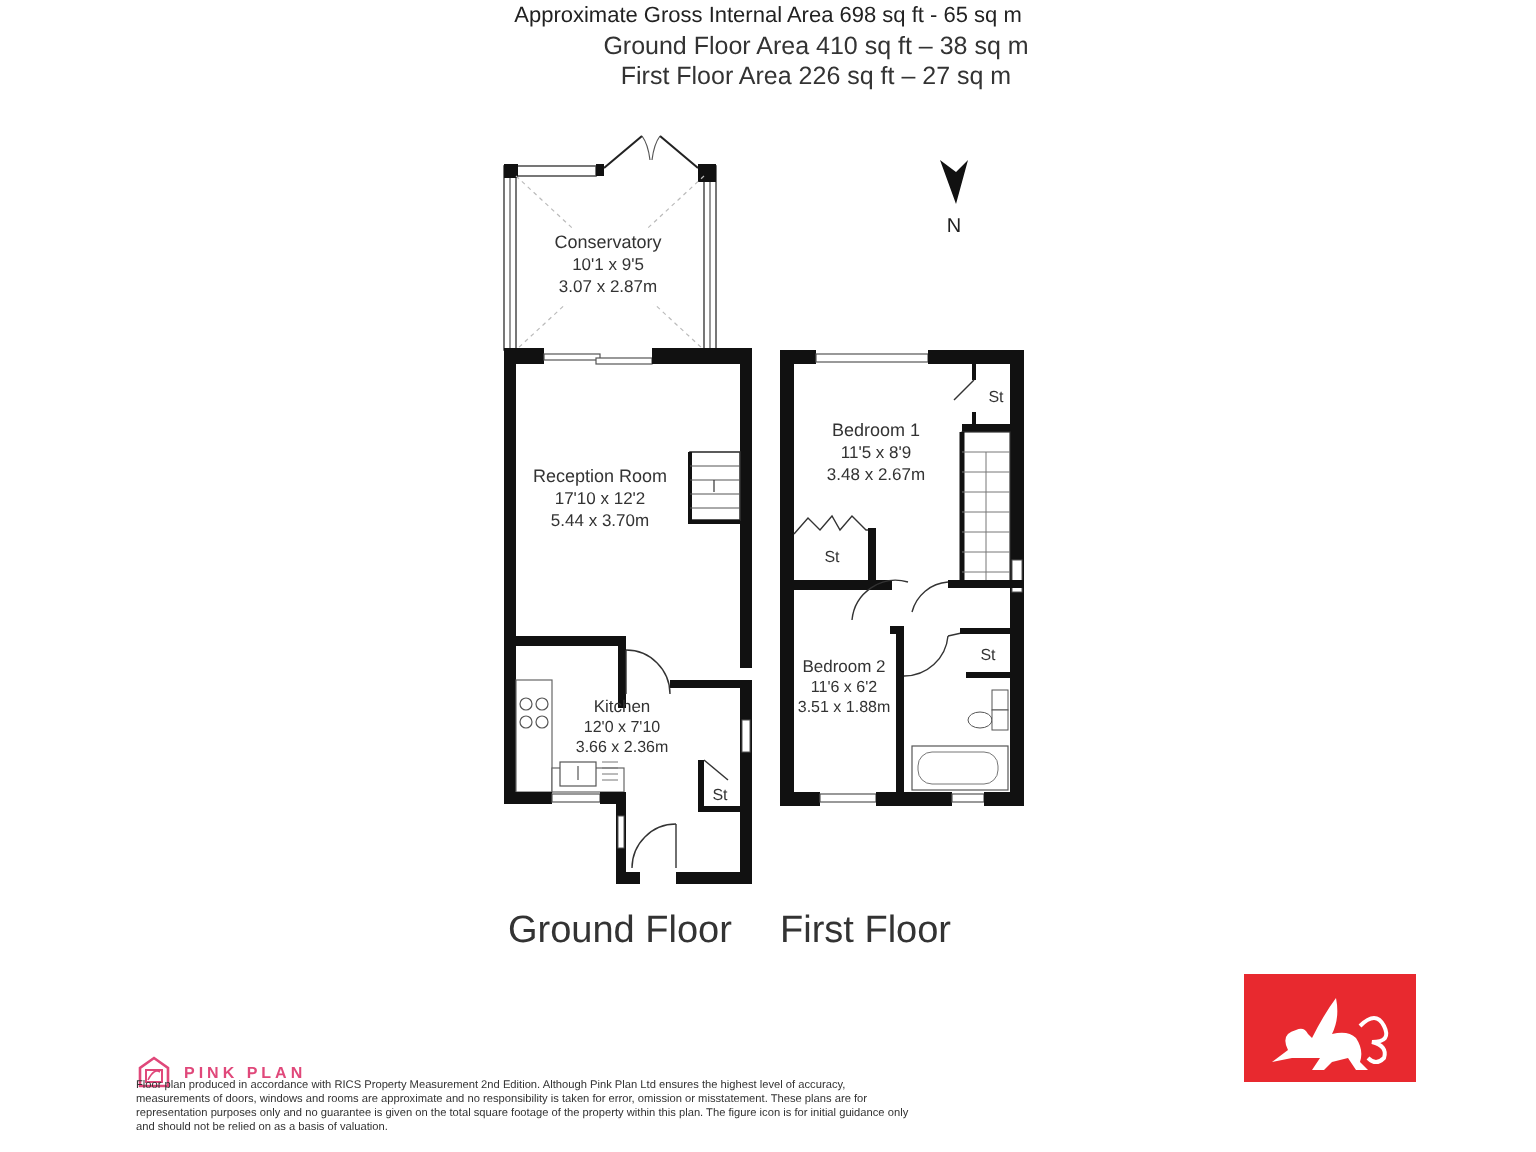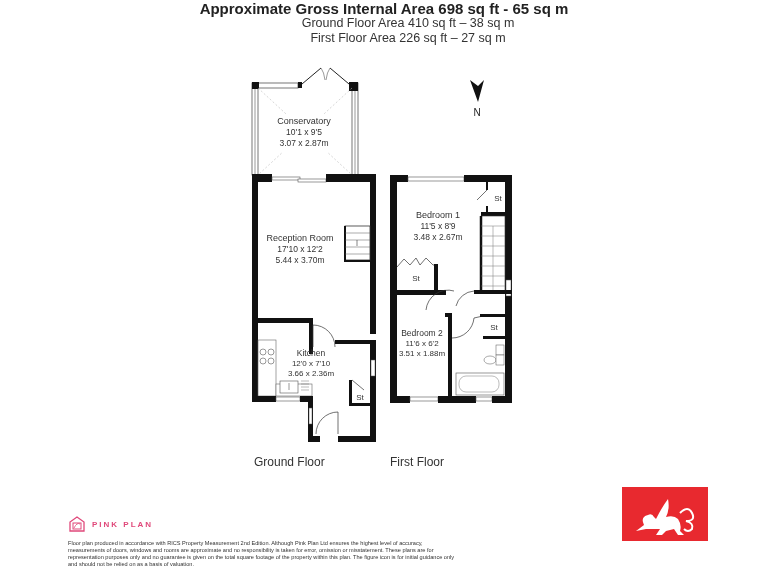--- a/index.html
+++ b/index.html
@@ -1,23 +1,23 @@
 <!DOCTYPE html>
 <html><head>
 <meta charset="utf-8">
 <style>
   html, body { margin:0; padding:0; background:#ffffff; }
   body { width:768px; height:576px; position:relative; overflow:hidden; font-family:"Liberation Sans", sans-serif; color:#222; }
   .header { position:absolute; left:0; top:1px; width:768px; text-align:center; }
-  .header .title { font-weight:bold; font-size:15px; line-height:15px; color:#222; }
+  .header .title { font-weight:normal; font-size:11px; line-height:15px; color:#222; }
   .header .sub { font-size:12.5px; line-height:15px; color:#333;padding-left:48px; }
   svg.plan { position:absolute; left:0; top:0; }
   .rlabel { font-family:"Liberation Sans", sans-serif; fill:#333; text-anchor:middle; }
-  .floorlabel { position:absolute; font-size:12px; color:#333; }
-  .pinkplan { position:absolute; left:68px; top:516px; display:flex; align-items:center; }
+  .floorlabel { position:absolute; font-size:19px; color:#333; }
+  .pinkplan { position:absolute; left:68px; top:528px; display:flex; align-items:center; }
   .pinkplan .name { color:#e0487a; font-size:8px; letter-spacing:2px; margin-left:6px; font-weight:bold; }
   .disclaimer { position:absolute; left:68px; top:540px; width:390px; font-size:5.6px; line-height:7px; color:#333; }
   .logo { position:absolute; left:622px; top:487px; width:86px; height:86px; }
   .logo .top { width:86px; height:54px; background:#e8292f; position:relative; }
   .logo .bottom { width:86px; height:32px; background:#1e2a55; color:#fff; font-weight:bold; font-size:10px; line-height:11px; text-align:center; padding-top:5px; box-sizing:border-box; }
 </style>
 </head>
 <body>
 
 <div class="header">

